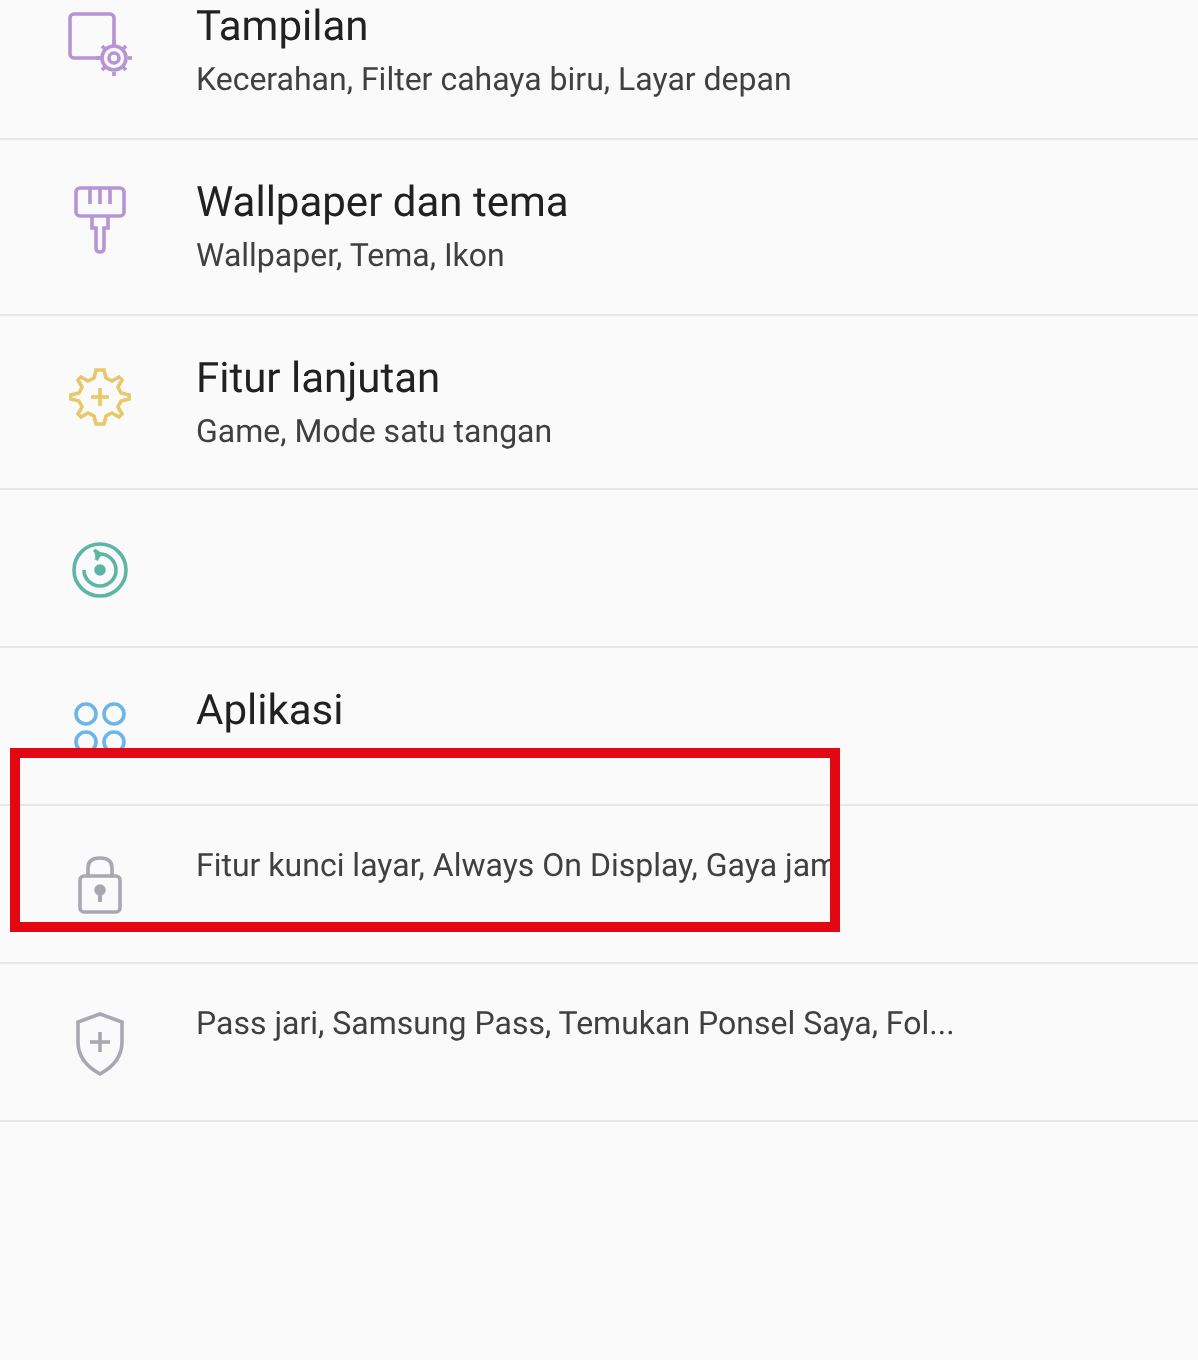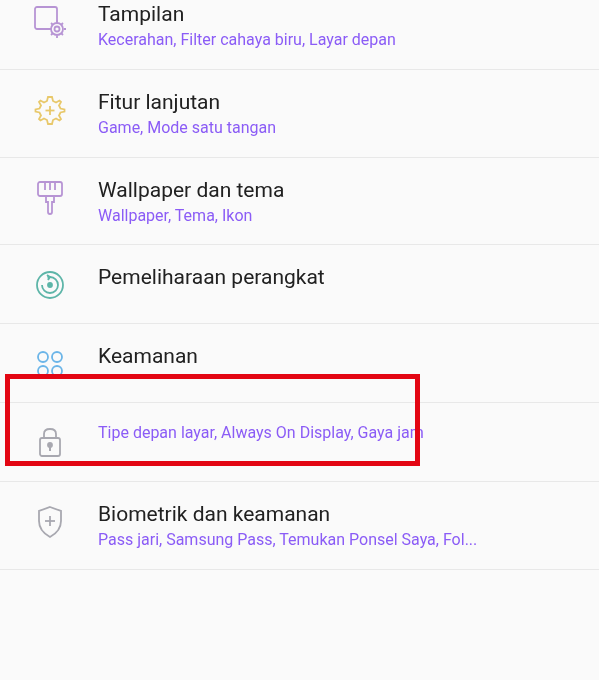--- a/index.html
+++ b/index.html
@@ -43,21 +43,21 @@
       padding-top: 2px;
     }
     .item-title {
       font-size: 21px;
       color: #212121;
       font-weight: 400;
       margin-bottom: 4px;
     }
     .item-subtitle {
       font-size: 16px;
-      color: #8b5cf6;
+      color: #404040;
       line-height: 1.3;
     }
     .highlight-box {
       position: absolute;
       border: 5px solid #e30613;
       pointer-events: none;
       left: 5px;
       top: 374px;
       width: 415px;
       height: 92px;
@@ -85,99 +85,97 @@
       </svg>
     </div>
     <div class="text-content">
       <div class="item-title">Tampilan</div>
       <div class="item-subtitle">Kecerahan, Filter cahaya biru, Layar depan</div>
     </div>
   </div>
 
   <div class="settings-item">
     <div class="icon-wrapper">
-      <svg width="34" height="34" viewBox="0 0 34 34" fill="none" stroke="#e8c86a" stroke-width="1.8">
-        <path d="M17 4 L19 4 L20 8 L23 9.5 L26.5 7.5 L28 9 L26 12.5 L27.5 15.5 L31.5 16.5 L31.5 18.5 L27.5 19.5 L26 22.5 L28 26 L26.5 27.5 L23 25.5 L20 27 L19 31 L15 31 L14 27 L11 25.5 L7.5 27.5 L6 26 L8 22.5 L6.5 19.5 L2.5 18.5 L2.5 16.5 L6.5 15.5 L8 12.5 L6 9 L7.5 7.5 L11 9.5 L14 8 L15 4 Z"></path>
-        <line x1="17" y1="13" x2="17" y2="22"></line>
-        <line x1="12.5" y1="17.5" x2="21.5" y2="17.5"></line>
-      </svg>
-    </div>
-    <div class="text-content">
-      <div class="item-title">Fitur lanjutan</div>
-      <div class="item-subtitle">Game, Mode satu tangan</div>
-    </div>
-  </div>
-
-  <div class="settings-item">
-    <div class="icon-wrapper">
       <svg width="30" height="36" viewBox="0 0 30 36" fill="none" stroke="#b794d4" stroke-width="1.8">
         <rect x="3" y="2" width="24" height="14" rx="2"></rect>
         <line x1="10" y1="2" x2="10" y2="10"></line>
         <line x1="15" y1="2" x2="15" y2="10"></line>
         <line x1="20" y1="2" x2="20" y2="10"></line>
         <path d="M11 16 L11 22 L13 22 L13 32 Q13 34 15 34 Q17 34 17 32 L17 22 L19 22 L19 16"></path>
       </svg>
     </div>
     <div class="text-content">
       <div class="item-title">Wallpaper dan tema</div>
       <div class="item-subtitle">Wallpaper, Tema, Ikon</div>
     </div>
   </div>
 
   <div class="settings-item">
     <div class="icon-wrapper">
+      <svg width="34" height="34" viewBox="0 0 34 34" fill="none" stroke="#e8c86a" stroke-width="1.8">
+        <path d="M17 4 L19 4 L20 8 L23 9.5 L26.5 7.5 L28 9 L26 12.5 L27.5 15.5 L31.5 16.5 L31.5 18.5 L27.5 19.5 L26 22.5 L28 26 L26.5 27.5 L23 25.5 L20 27 L19 31 L15 31 L14 27 L11 25.5 L7.5 27.5 L6 26 L8 22.5 L6.5 19.5 L2.5 18.5 L2.5 16.5 L6.5 15.5 L8 12.5 L6 9 L7.5 7.5 L11 9.5 L14 8 L15 4 Z"></path>
+        <line x1="17" y1="13" x2="17" y2="22"></line>
+        <line x1="12.5" y1="17.5" x2="21.5" y2="17.5"></line>
+      </svg>
+    </div>
+    <div class="text-content">
+      <div class="item-title">Fitur lanjutan</div>
+      <div class="item-subtitle">Game, Mode satu tangan</div>
+    </div>
+  </div>
+
+  <div class="settings-item">
+    <div class="icon-wrapper">
       <svg width="32" height="32" viewBox="0 0 32 32" fill="none" stroke="#5db5a8" stroke-width="1.8">
         <circle cx="16" cy="16" r="13"></circle>
         <path d="M16 8 A8 8 0 1 1 8 16"></path>
         <polyline points="13,6 16,8 14,11" fill="#5db5a8"></polyline>
         <circle cx="16" cy="16" r="2" fill="#5db5a8"></circle>
       </svg>
     </div>
     <div class="text-content">
-      <div class="item-title">Pemeliharaan perangkat</div>
     </div>
   </div>
 
   <div class="settings-item">
     <div class="icon-wrapper">
       <svg width="30" height="30" viewBox="0 0 30 30" fill="none" stroke="#6bb5e8" stroke-width="1.8">
         <circle cx="8" cy="8" r="5"></circle>
         <circle cx="22" cy="8" r="5"></circle>
         <circle cx="8" cy="22" r="5"></circle>
         <circle cx="22" cy="22" r="5"></circle>
       </svg>
     </div>
     <div class="text-content">
-      <div class="item-title">Keamanan</div>
+      <div class="item-title">Aplikasi</div>
     </div>
   </div>
 
   <div class="settings-item">
     <div class="icon-wrapper">
       <svg width="28" height="34" viewBox="0 0 28 34" fill="none" stroke="#a8a8b0" stroke-width="1.8">
         <rect x="4" y="12" width="20" height="18" rx="2"></rect>
         <path d="M8 12 L8 8 Q8 3 14 3 Q20 3 20 8 L20 12"></path>
         <circle cx="14" cy="19" r="2" fill="#a8a8b0"></circle>
         <line x1="14" y1="21" x2="14" y2="25" stroke-width="2"></line>
       </svg>
     </div>
     <div class="text-content">
-      <div class="item-subtitle">Tipe depan layar, Always On Display, Gaya jam</div>
+      <div class="item-subtitle">Fitur kunci layar, Always On Display, Gaya jam</div>
     </div>
   </div>
 
   <div class="settings-item">
     <div class="icon-wrapper">
       <svg width="30" height="34" viewBox="0 0 30 34" fill="none" stroke="#a8a8b0" stroke-width="1.8">
         <path d="M15 2 L26 6 L26 16 Q26 26 15 32 Q4 26 4 16 L4 6 Z"></path>
         <line x1="15" y1="11" x2="15" y2="21"></line>
         <line x1="10" y1="16" x2="20" y2="16"></line>
       </svg>
     </div>
     <div class="text-content">
-      <div class="item-title">Biometrik dan keamanan</div>
       <div class="item-subtitle">Pass jari, Samsung Pass, Temukan Ponsel Saya, Fol...</div>
     </div>
   </div>
 
 </div>
 
 <div class="highlight-box"></div>
 
 </body></html>

